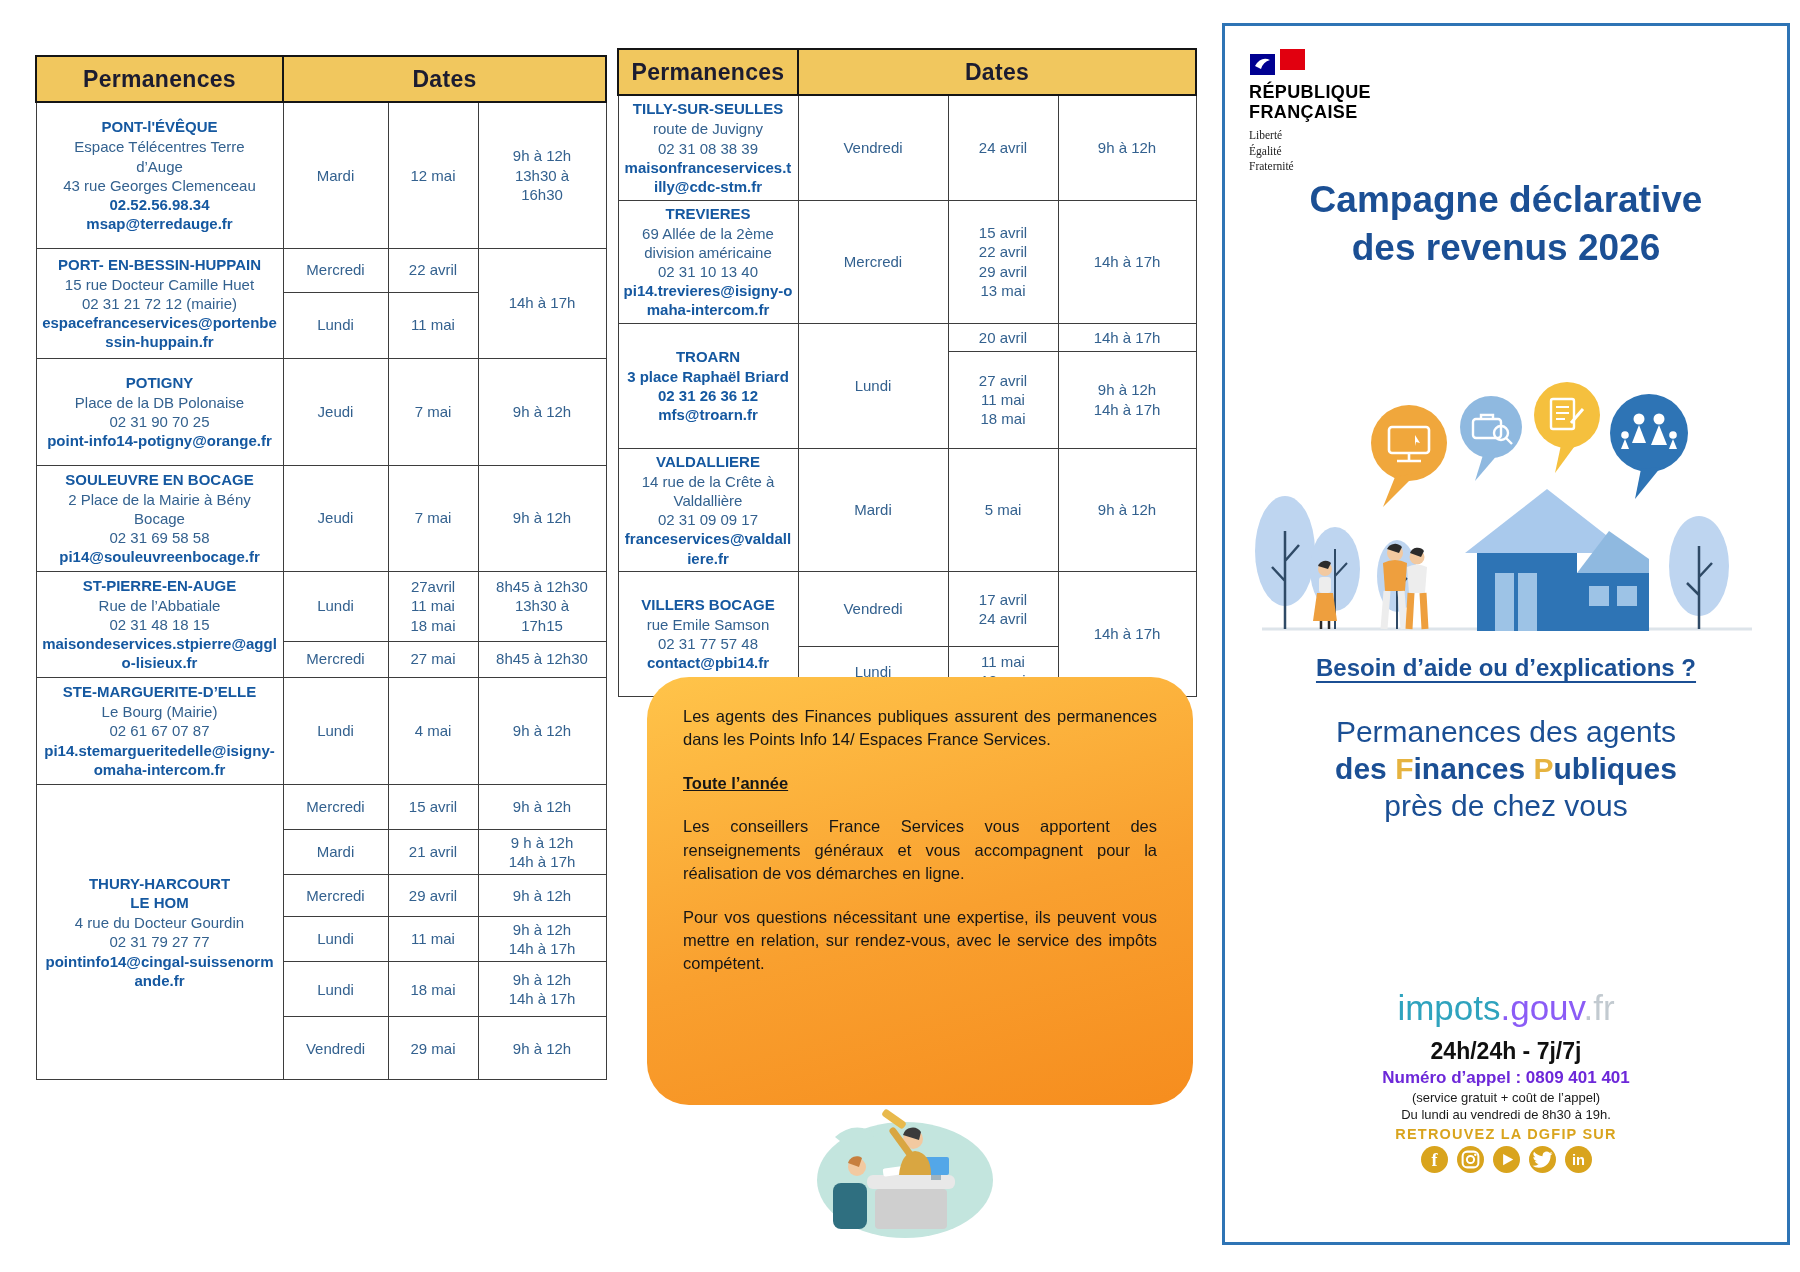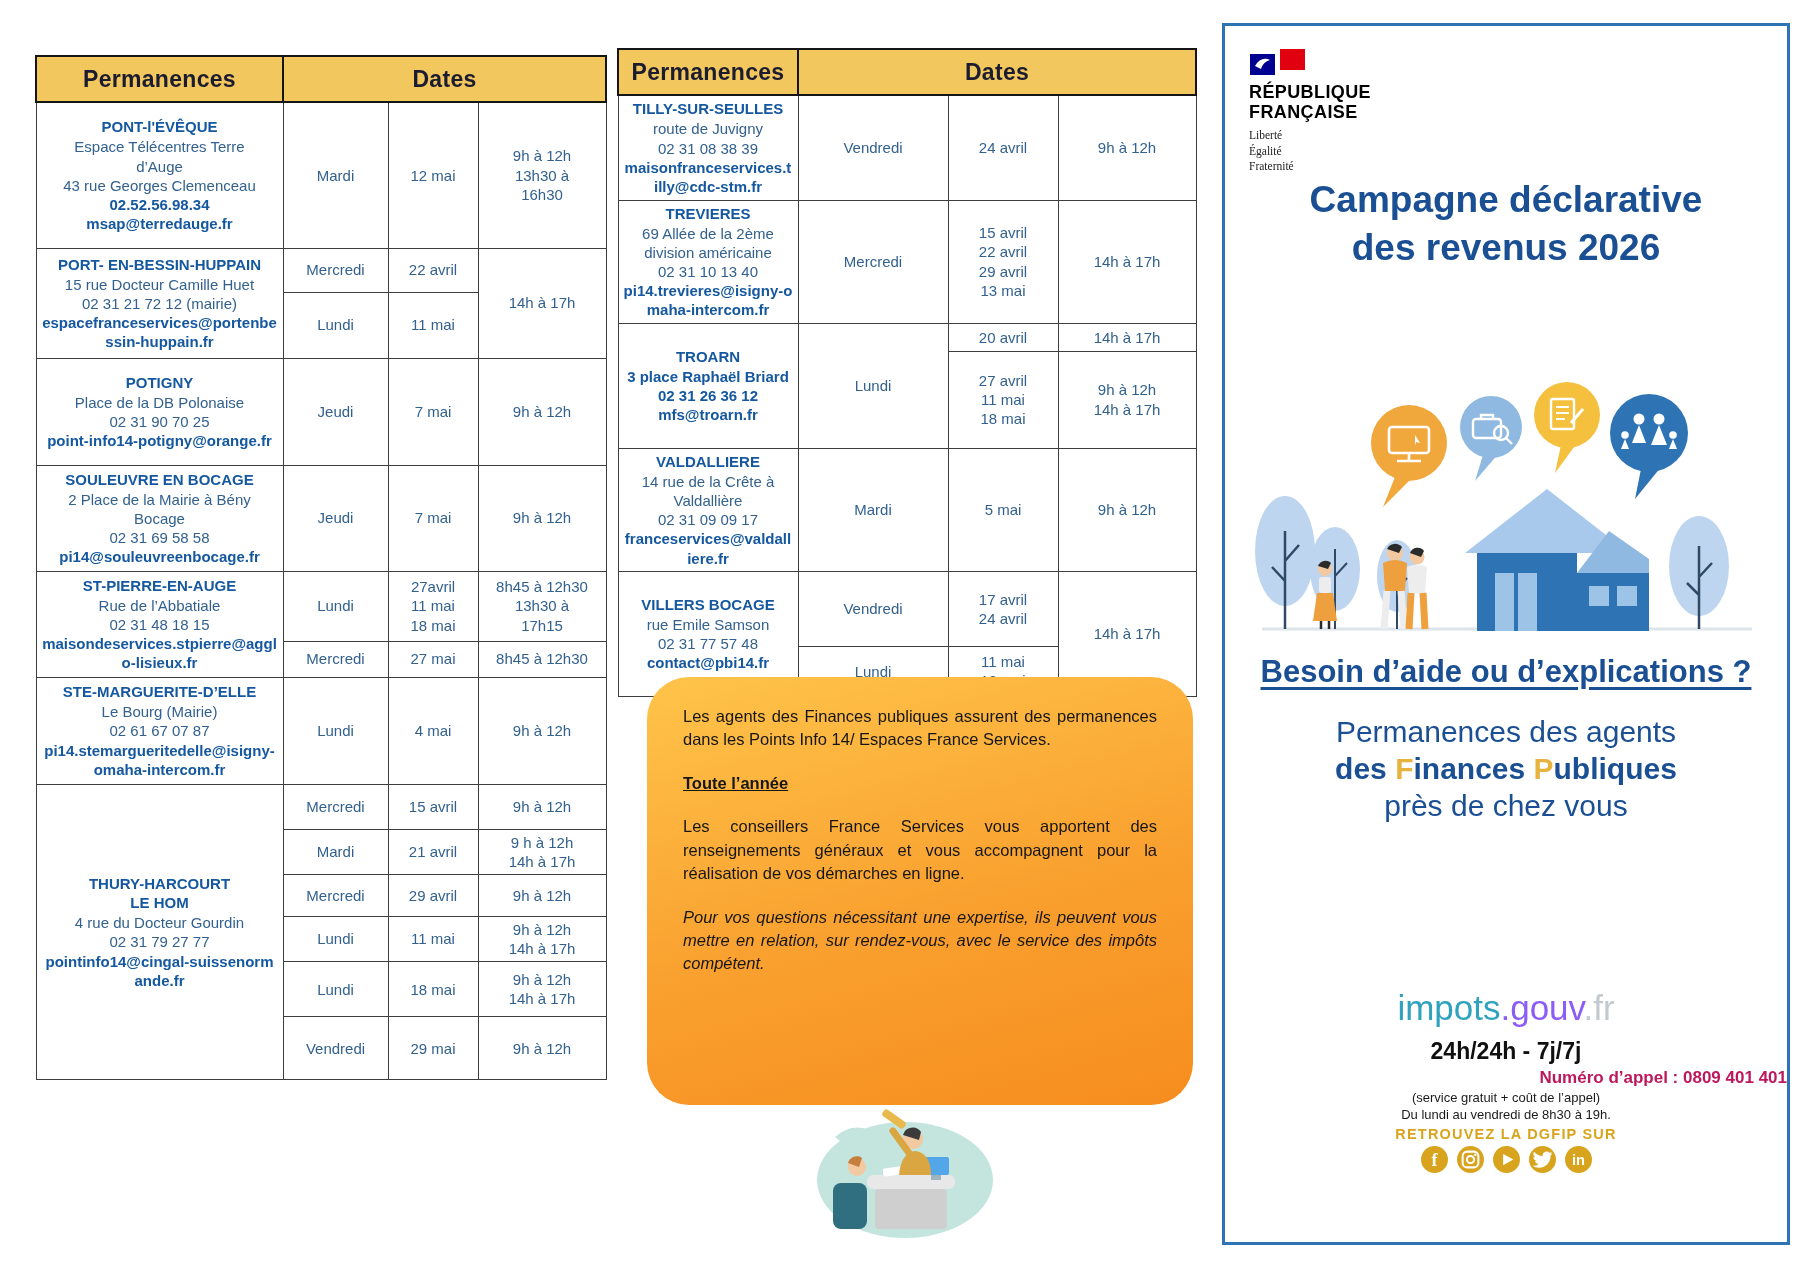--- a/index.html
+++ b/index.html
@@ -32,34 +32,34 @@
   .rf .flag{display:block;margin-bottom:4px;}
   .rf .rfl{font-weight:800;font-size:18px;line-height:1.12;color:#000;letter-spacing:.4px;}
   .rf .motto{margin-top:6px;font-family:"Liberation Serif",serif;
         font-size:11.5px;line-height:1.35;color:#222;}
   .fp{position:absolute;right:26px;top:22px;width:130px;text-align:center;}
   .fp .lbl{margin-top:2px;font-family:"Liberation Serif",serif;font-variant:small-caps;
         font-size:13px;letter-spacing:.8px;color:#1F3864;}
   .camp-title{position:absolute;left:0;top:150px;width:100%;text-align:center;
         font-size:37px;font-weight:700;color:#1B4F94;line-height:1.3;}
   .illus{position:absolute;left:12px;top:355px;width:540px;height:262px;}
-  .help-head{position:absolute;left:0;top:628px;width:100%;text-align:center;font-size:31px;
+  .help-head{position:absolute;left:0;top:628px;width:100%;text-align:center;font-size:24px;
         font-weight:700;color:#1B4F94;text-decoration:underline;text-underline-offset:5px;}
   .subt{position:absolute;left:0;top:688px;width:100%;text-align:center;color:#1B4F94;
         font-size:30px;line-height:1.23;}
   .subt .b{font-weight:700;}
   .subt .gold{color:#E6B33F;font-weight:700;}
   .impots{position:absolute;left:0;top:962px;width:100%;text-align:center;font-size:35px;}
   .impots .p1{color:#2FA3BE;}
   .impots .p2{color:#8b5cf6;}
   .impots .p3{color:#C2CAD0;}
   .avail{position:absolute;left:0;top:1012px;width:100%;text-align:center;font-size:23px;
         font-weight:700;color:#101010;}
-  .numap{position:absolute;left:0;top:1042px;width:100%;text-align:right;font-size:17px;
-        font-weight:700;color:#be185d;}
+  .numap{position:absolute;left:0;top:1042px;width:100%;text-align:center;font-size:17px;
+        font-weight:700;color:#6d28d9;}
   .note{position:absolute;left:0;width:100%;text-align:center;font-size:13px;color:#1b1b1b;}
   .soc-head{position:absolute;left:0;top:1100px;width:100%;text-align:center;font-size:14.5px;
         font-weight:700;letter-spacing:1.2px;color:#D9A41D;}
   .soc-row{position:absolute;left:0;top:1120px;width:100%;display:flex;justify-content:center;gap:9px;}
   .soc{width:27px;height:27px;border-radius:50%;background:#D9A41D;display:flex;
         align-items:center;justify-content:center;}
 </style>
 </head>
 <body>
 
@@ -301,21 +301,21 @@
       <td class="ml">11 mai
 18 mai</td>
     </tr>
   </tbody>
     </table>
 
   <div class="info-box">
     <p class="ib-p">Les agents des Finances publiques assurent des permanences dans les Points Info 14/ Espaces France Services.</p>
     <div class="ib-title">Toute l’année </div>
     <p class="ib-p">Les conseillers France Services vous apportent des renseignements généraux et vous accompagnent pour la réalisation de vos démarches en ligne.</p>
-    <p class="ib-p" style="margin-bottom:0;font-style:italic;">Pour vos questions nécessitant une expertise, ils peuvent vous mettre en relation, sur rendez-vous, avec le service des impôts compétent.</p>
+    <p class="ib-p" style="margin-bottom:0;">Pour vos questions nécessitant une expertise, ils peuvent vous mettre en relation, sur rendez-vous, avec le service des impôts compétent.</p>
   </div>
 
   <svg style="position:absolute;left:805px;top:1105px;" width="210" height="150" viewBox="0 0 210 150">
     <ellipse cx="100" cy="75" rx="88" ry="58" fill="#C3E5DE"></ellipse>
     <path d="M30 32 q20 -18 44 -2 q-18 4 -24 18 z" fill="#C3E5DE"></path>
     <rect x="28" y="78" width="34" height="46" rx="8" fill="#2F6F80"></rect>
     <circle cx="52" cy="62" r="9" fill="#F2C9A0"></circle>
     <path d="M43 58 a9 9 0 0 1 14 -5 l-3 9 z" fill="#C77F3E"></path>
     <rect x="62" y="70" width="88" height="14" rx="6" fill="#E8E8E8"></rect>
     <rect x="70" y="84" width="72" height="40" rx="4" fill="#CFCFCF"></rect>

